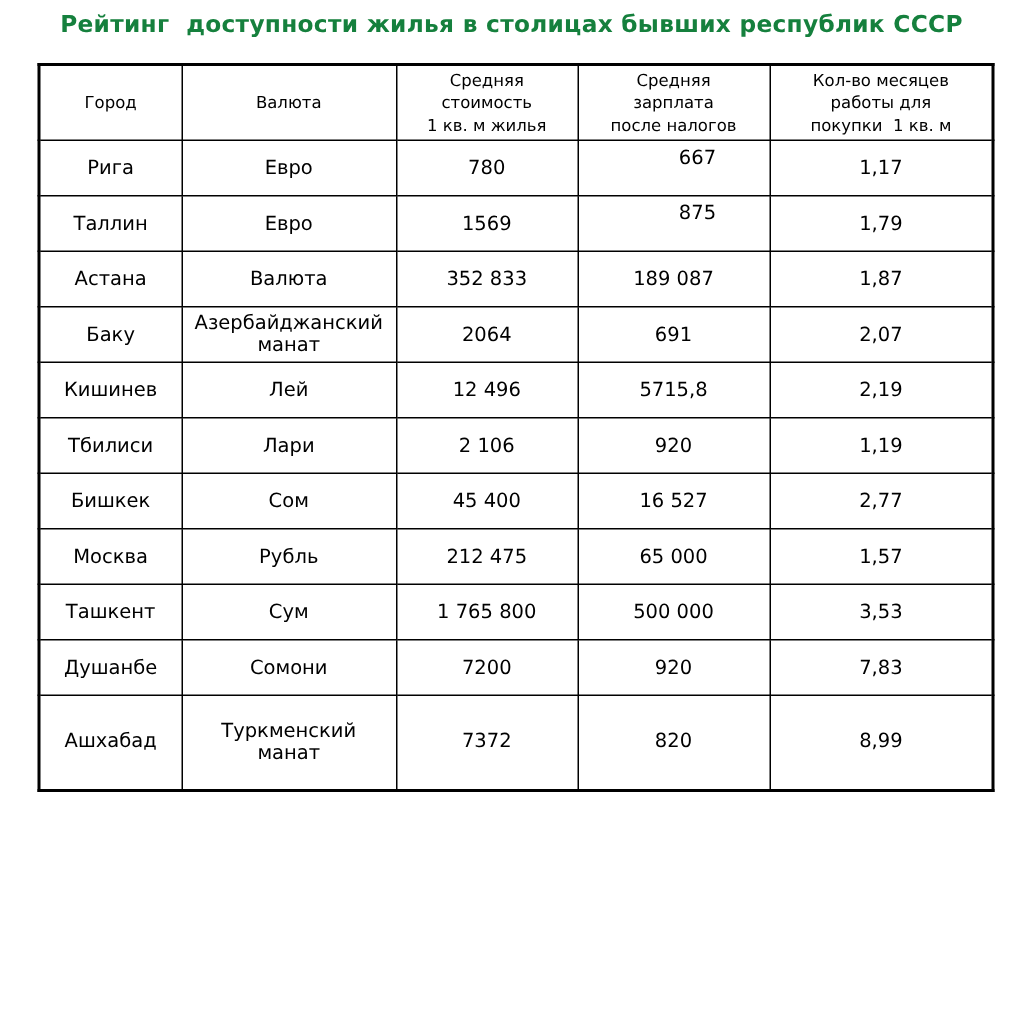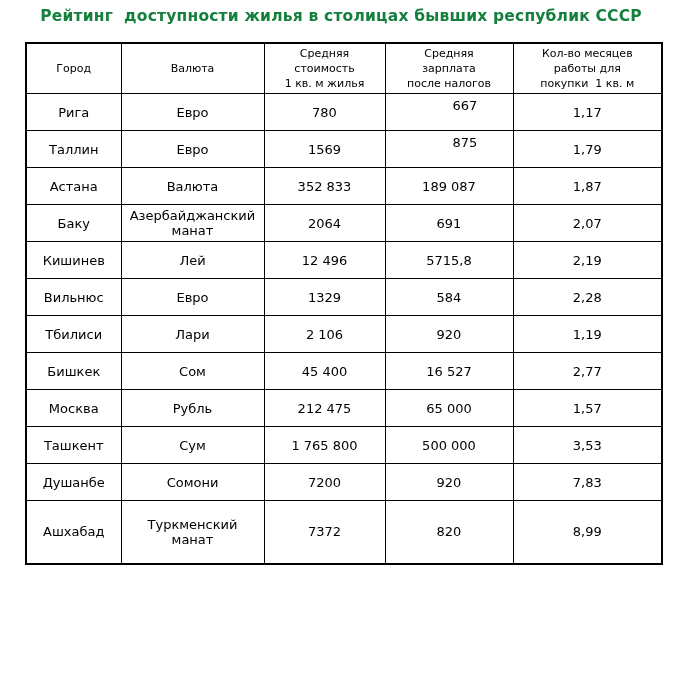--- a/index.html
+++ b/index.html
@@ -132,27 +132,20 @@
           <td>2,07</td>
         </tr>
         <tr>
           <td>Кишинев</td>
           <td>Лей</td>
           <td>12 496</td>
           <td>5715,8</td>
           <td>2,19</td>
         </tr>
         <tr>
-          <td>Вильнюс</td>
-          <td>Евро</td>
-          <td>1329</td>
-          <td>584</td>
-          <td>2,28</td>
-        </tr>
-        <tr>
           <td>Тбилиси</td>
           <td>Лари</td>
           <td>2 106</td>
           <td>920</td>
           <td>1,19</td>
         </tr>
         <tr>
           <td>Бишкек</td>
           <td>Сом</td>
           <td>45 400</td>

